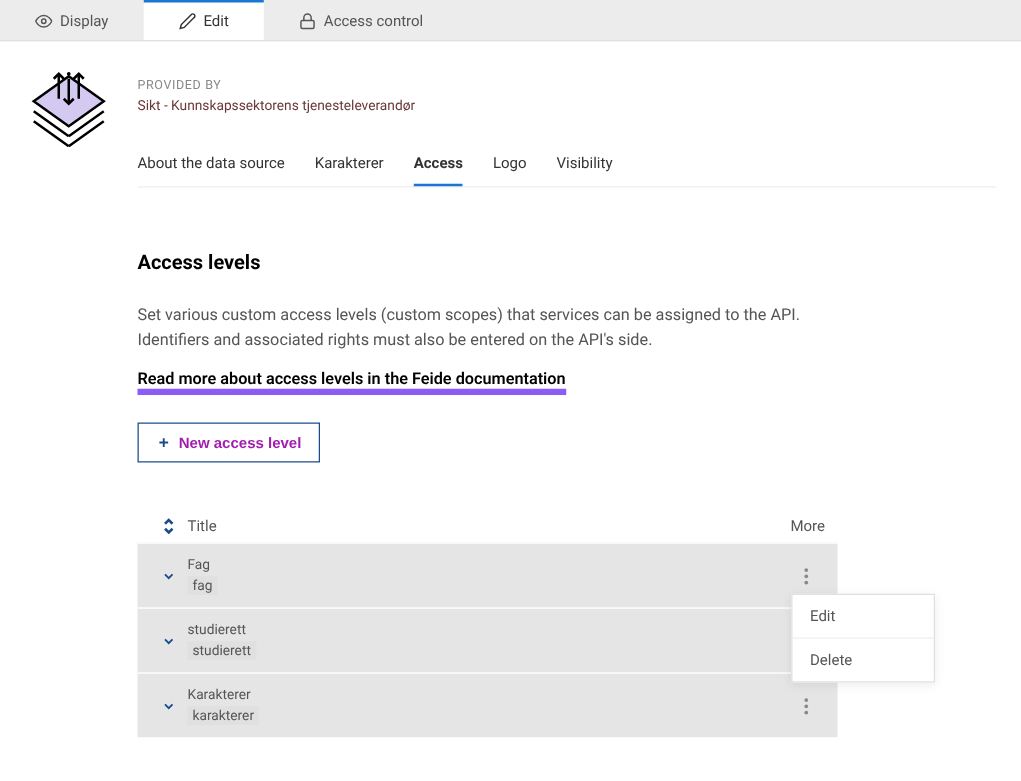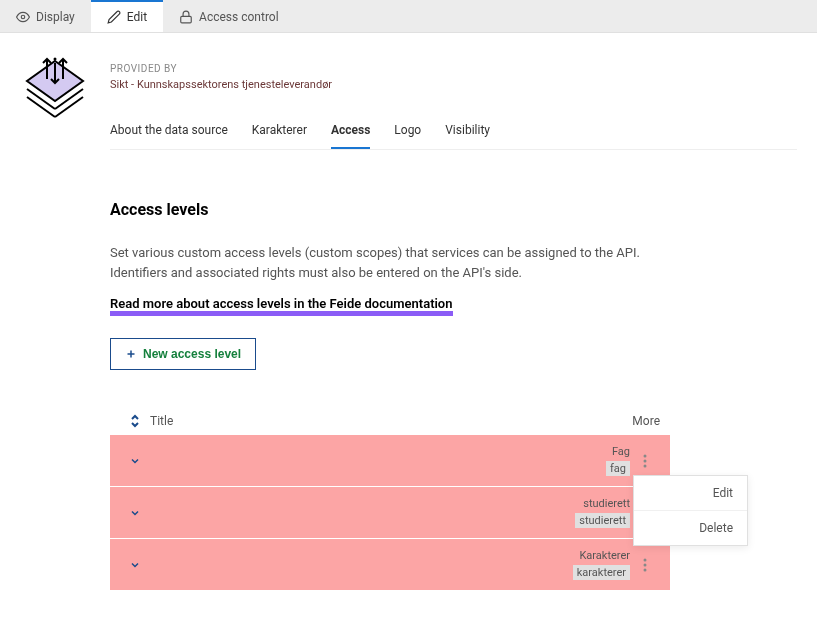--- a/index.html
+++ b/index.html
@@ -16,21 +16,21 @@
     }
     .top-tabs {
       display: flex;
       background: #ececec;
       border-bottom: 1px solid #e0e0e0;
     }
     .top-tab {
       display: flex;
       align-items: center;
       gap: 6px;
-      padding: 8px 16px;
+      padding: 8px 28px;
       font-size: 12px;
       color: #555;
       cursor: pointer;
       border-top: 2px solid transparent;
     }
     .top-tab.active {
       background: #fff;
       border-top: 2px solid #1976d2;
       color: #333;
     }
@@ -129,21 +129,21 @@
       font-weight: 600;
       margin-top: 14px;
       border-bottom: 5px solid #8b5cf6;
       cursor: pointer;
     }
     .new-btn {
       display: inline-flex;
       align-items: center;
       gap: 6px;
       border: 1px solid #1a4b8c;
-      color: #15803d;
+      color: #a21caf;
       background: #fff;
       padding: 8px 14px;
       font-size: 12px;
       font-weight: 600;
       margin-top: 22px;
       cursor: pointer;
     }
     .new-btn svg {
       width: 12px;
       height: 12px;
@@ -167,25 +167,24 @@
     .th-title {
       flex: 1;
     }
     .th-more {
       width: 50px;
       text-align: right;
     }
     .row {
       display: flex;
       align-items: center;
-      background: #fca5a5;
+      background: #e5e5e5;
       border-top: 1px solid #fff;
       padding: 10px;
       position: relative;
-      text-align: right;
     }
     .row-chevron {
       width: 30px;
       display: flex;
       justify-content: center;
       color: #1a4b8c;
     }
     .row-body {
       flex: 1;
     }

